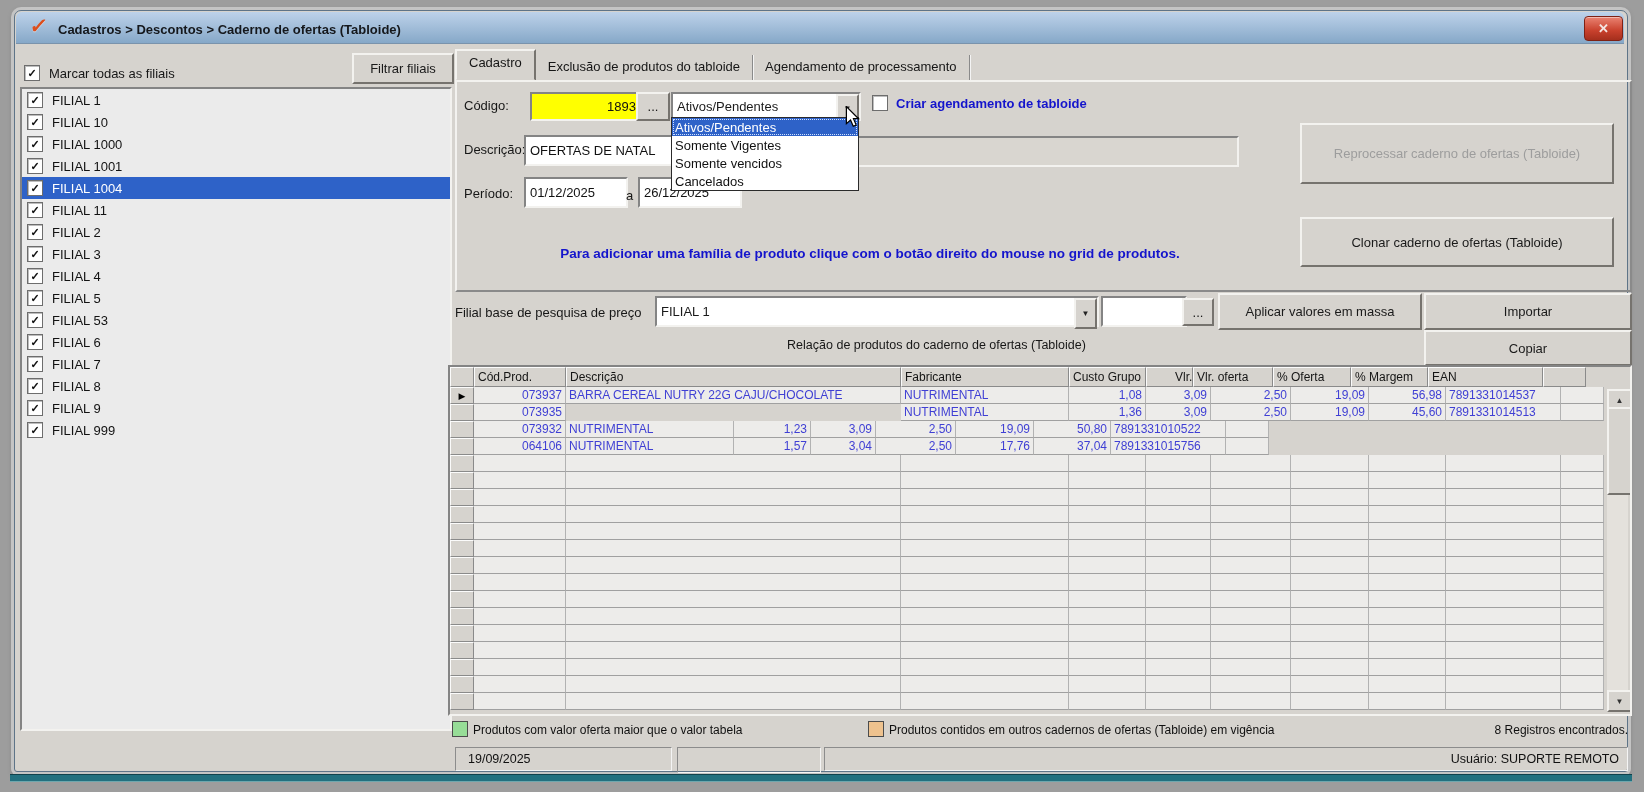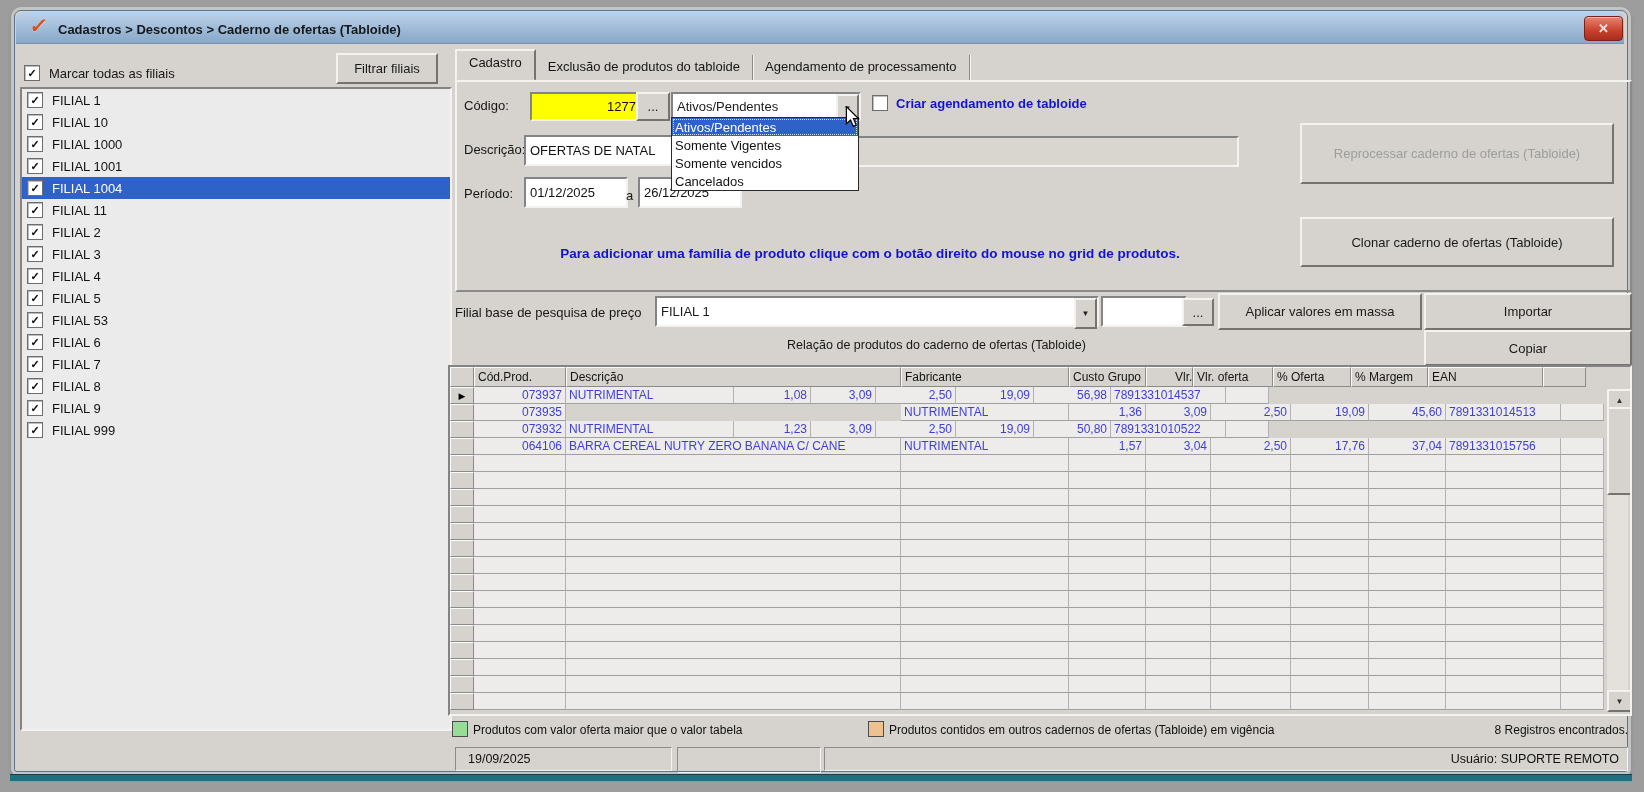--- a/index.html
+++ b/index.html
@@ -90,21 +90,21 @@
 <div class="abs title-text">Cadastros &gt; Descontos &gt; Caderno de ofertas (Tabloide)</div>
 <div class="abs close-btn">
     <span>✕</span>
   </div>
 <div class="abs teal-strip"></div>
 
 <div class="abs" style="left:24px;top:65px;display:flex;align-items:center;gap:9px">
   <span class="cb">✓</span>
   <span class="lbl">Marcar todas as filiais</span>
 </div>
-<div class="abs btn raised" style="left:336px;top:53px;width:98px;height:27px">Filtrar filiais</div>
+<div class="abs btn raised" style="left:352px;top:53px;width:98px;height:27px">Filtrar filiais</div>
 <div class="abs listbox" id="filial-list">
     <div class="li-item">
       <span class="cb">✓</span>
       <span>FILIAL 1</span>
     </div>
     <div class="li-item">
       <span class="cb">✓</span>
       <span>FILIAL 10</span>
     </div>
     <div class="li-item">
@@ -166,21 +166,21 @@
   </div>
 
 <div class="abs tabbar">
   <div class="tab active">Cadastro</div>
   <div class="tab">Exclusão de produtos do tabloide</div>
   <div class="tab">Agendamento de processamento</div>
 </div>
 <div class="abs page-frame"></div>
 
 <div class="abs lbl" style="left:464px;top:98px">Código:</div>
-<div class="abs input right sunken" style="left:530px;top:92px;width:100px;height:25px;background:var(--codigo_yellow,#ffff00)">1277</div>
+<div class="abs input right sunken" style="left:530px;top:92px;width:100px;height:25px;background:var(--codigo_yellow,#ffff00)">1893</div>
 <div class="abs btn raised" style="left:636px;top:92px;width:30px;height:25px">...</div>
 <div class="abs sunken combo" style="left:671px;top:92px;width:186px;height:25px">
   <span class="val">Ativos/Pendentes</span>
   <span class="arrowbtn">
       <span>▼</span>
     </span>
 </div>
 <div class="abs" style="left:872px;top:95px;display:flex;align-items:center;gap:8px">
   <span class="cb empty">✓</span>
   <span class="blue-bold">Criar agendamento de tabloide</span>
@@ -237,20 +237,21 @@
         <div class="gcell hd" style="width: 78px;">% Oferta</div>
         <div class="gcell hd" style="width: 77px;">% Margem</div>
         <div class="gcell hd" style="width: 115px;">EAN</div>
         <div class="gcell hd" style="width: 43px;"></div>
       </div>
     </div>
   <div id="grid-rows">
       <div class="grow">
         <div class="gcell ind" style="width: 24px;">▶</div>
         <div class="gcell r" style="width: 92px;">073937</div>
+        <div class="gcell " style="width: 335px;">BARRA CEREAL NUTRY 22G CAJU/CHOCOLATE</div>
         <div class="gcell " style="width: 168px;">NUTRIMENTAL</div>
         <div class="gcell r" style="width: 77px;">1,08</div>
         <div class="gcell r" style="width: 65px;">3,09</div>
         <div class="gcell r" style="width: 80px;">2,50</div>
         <div class="gcell r" style="width: 78px;">19,09</div>
         <div class="gcell r" style="width: 77px;">56,98</div>
         <div class="gcell " style="width: 115px;">7891331014537</div>
         <div class="gcell" style="width: 43px;"></div>
       </div>
       <div class="grow">
@@ -274,21 +275,20 @@
         <div class="gcell r" style="width: 65px;">3,09</div>
         <div class="gcell r" style="width: 80px;">2,50</div>
         <div class="gcell r" style="width: 78px;">19,09</div>
         <div class="gcell r" style="width: 77px; text-align: center;">50,80</div>
         <div class="gcell " style="width: 115px;">7891331010522</div>
         <div class="gcell" style="width: 43px;"></div>
       </div>
       <div class="grow">
         <div class="gcell ind" style="width: 24px;"></div>
         <div class="gcell r" style="width: 92px;">064106</div>
-        <div class="gcell " style="width: 335px;">BARRA CEREAL NUTRY ZERO BANANA C/ CANE</div>
         <div class="gcell " style="width: 168px;">NUTRIMENTAL</div>
         <div class="gcell r" style="width: 77px;">1,57</div>
         <div class="gcell r" style="width: 65px;">3,04</div>
         <div class="gcell r" style="width: 80px;">2,50</div>
         <div class="gcell r" style="width: 78px;">17,76</div>
         <div class="gcell r" style="width: 77px;">37,04</div>
         <div class="gcell " style="width: 115px;">7891331015756</div>
         <div class="gcell" style="width: 43px;"></div>
       </div>
       <div class="grow">

